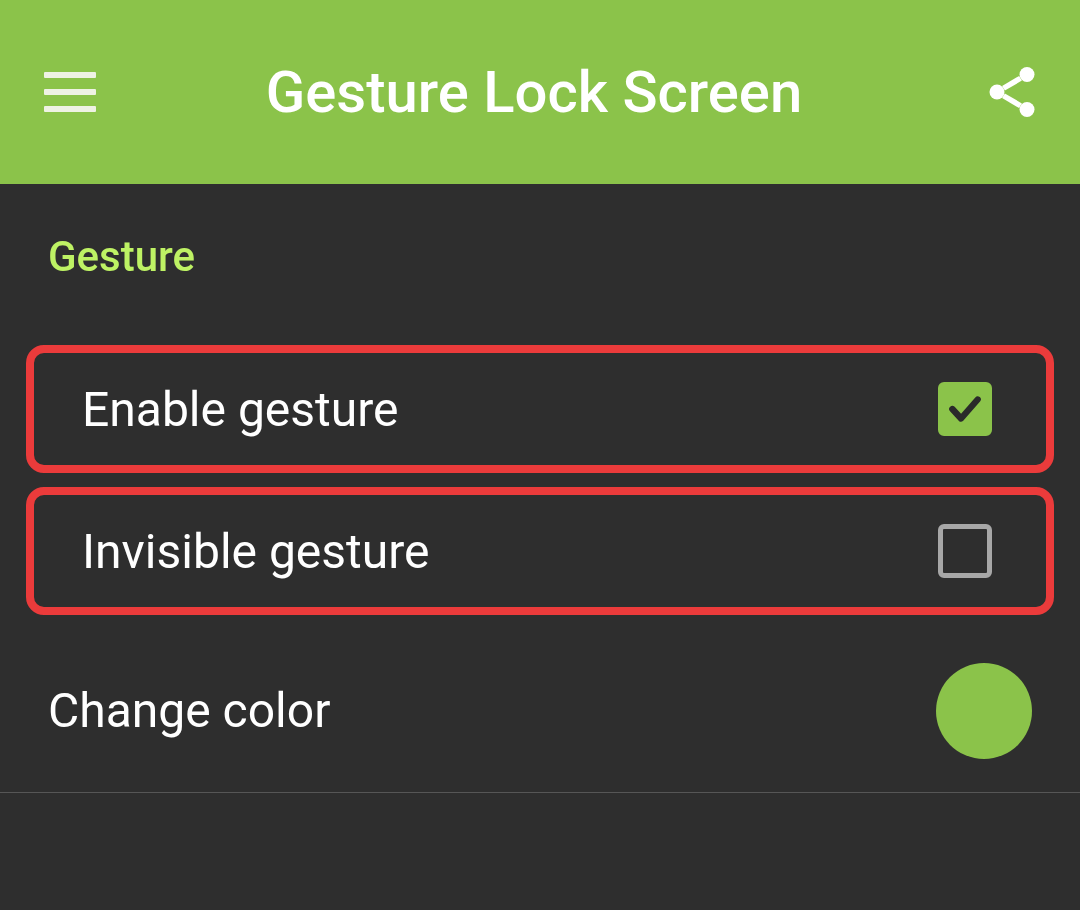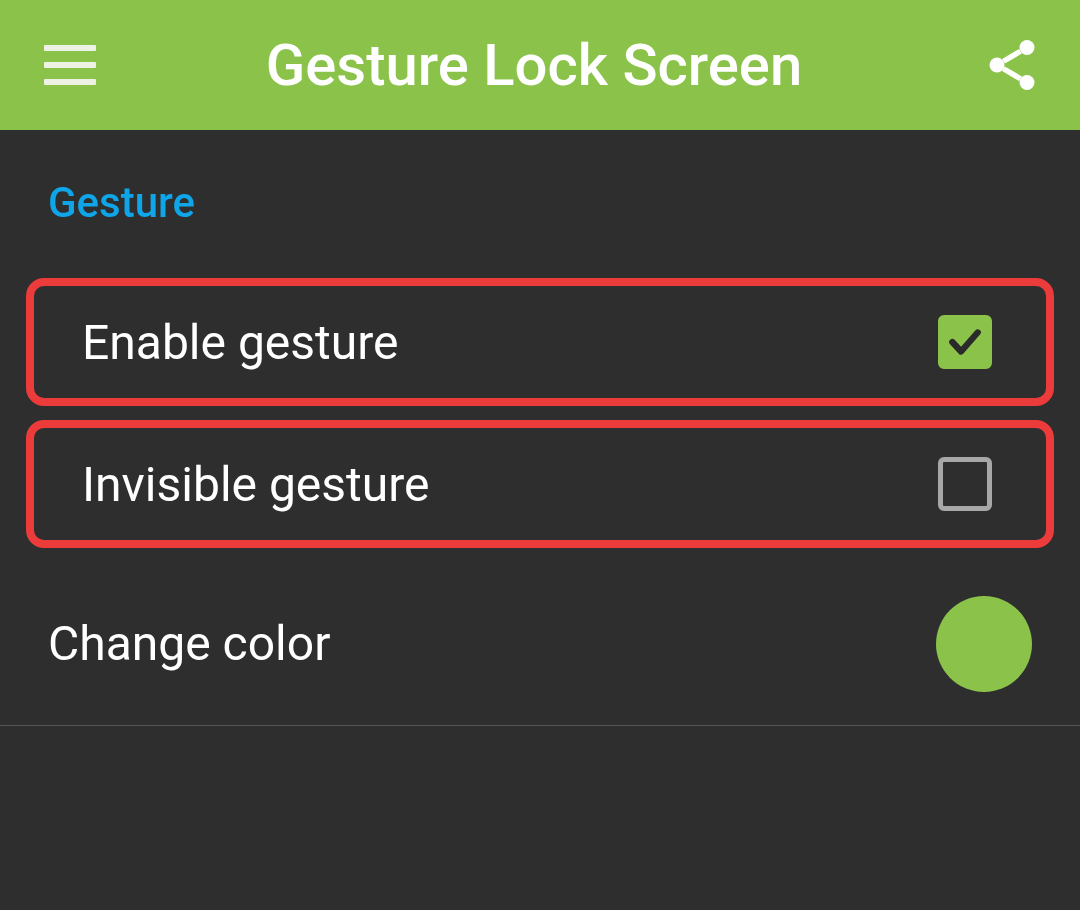--- a/index.html
+++ b/index.html
@@ -5,21 +5,21 @@
   * { box-sizing: border-box; margin: 0; padding: 0; }
   html, body { width: 1080px; height: 910px; overflow: hidden; }
   body {
     font-family: -apple-system, Roboto, "Helvetica Neue", Arial, sans-serif;
     background: #2e2e2e;
     color: #ffffff;
   }
 
   
   .header {
-    height: 130px;
+    height: 184px;
     display: flex;
     align-items: center;
     padding: 0 38px 0 44px;
     position: relative;
   }
   .menu-icon {
     width: 52px;
     height: 40px;
     display: flex;
     flex-direction: column;
@@ -73,21 +73,21 @@
     font-weight: 400;
   }
 
   
   .highlight {
     margin: 14px 26px;
     border: 8px solid #eb3b3b;
     border-radius: 18px;
     min-height: 128px;
   }
-  .highlight.first { margin-top: 39px; }
+  .highlight.first { margin-top: 52px; }
 
   
   .checkbox {
     width: 54px;
     height: 54px;
     border: 5px solid #a7a7a7;
     border-radius: 6px;
     display: inline-flex;
     align-items: center;
     justify-content: center;
@@ -126,21 +126,21 @@
       <circle cx="6" cy="12" r="3"></circle>
       <circle cx="18" cy="19" r="3"></circle>
       <path d="M8.6 13.5 L15.4 17.5" stroke="#ffffff" stroke-width="2.2"></path>
       <path d="M8.6 10.5 L15.4 6.5" stroke="#ffffff" stroke-width="2.2"></path>
     </svg>
   </div>
 </div>
 
 <div class="content">
 
-  <div class="section-title" style="color: #0ea5e9;">Gesture</div>
+  <div class="section-title" style="color: #bef264;">Gesture</div>
 
   <div class="row highlight first">
     <span class="row-label">Enable gesture</span>
     <span class="checkbox checked" style="background-color: rgb(139, 195, 74);">
       <svg viewBox="0 0 24 24">
         <path d="M4 12 L9.5 18 L20 6" fill="none" stroke="#2a2a2a" stroke-width="4" stroke-linecap="round" stroke-linejoin="round"></path>
       </svg>
     </span>
   </div>
 

